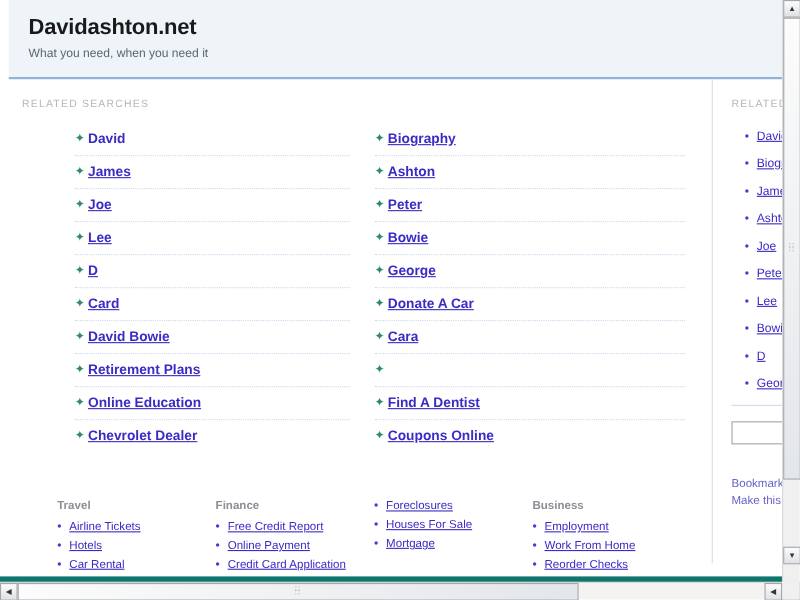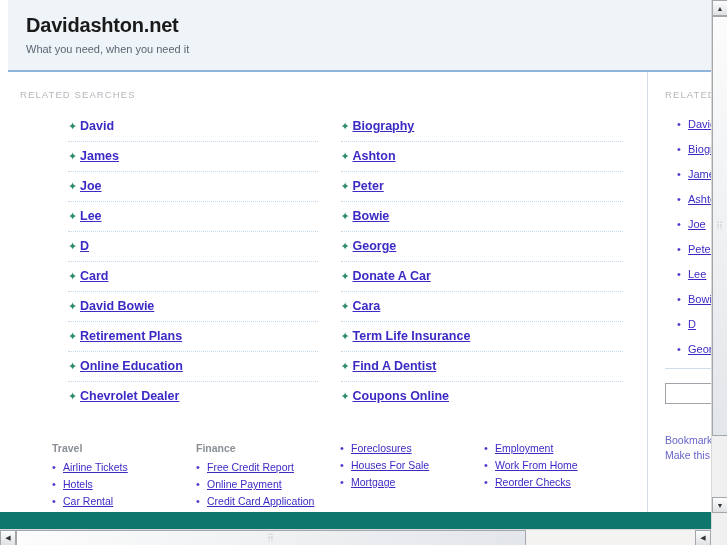--- a/index.html
+++ b/index.html
@@ -105,21 +105,21 @@
     white-space: nowrap;
   }
   .rs-link.nounderline { text-decoration: none; }
 
   
   .cat-wrap { padding-top: 20px; }
   .cat-grid {
     display: flex;
     padding: 11px 0 0 44px;
   }
-  .cat-col { width: 144px; flex: 0 0 auto; }
+  .cat-col { width: 144px; flex: 0 0 auto; margin-top: 12px; }
   .cat-head {
     font-size: 10.5px;
     color: #8a8f95;
     font-weight: bold;
     margin-bottom: 7px;
   }
   .cat-item {
     display: flex;
     align-items: center;
     margin-bottom: 5px;
@@ -328,21 +328,20 @@
               <div class="rs-item">
                 <span class="arrow-bullet">✦</span>
                 <span class="rs-link">Donate A Car</span>
               </div>
               <div class="rs-item">
                 <span class="arrow-bullet">✦</span>
                 <span class="rs-link">Cara</span>
               </div>
               <div class="rs-item">
                 <span class="arrow-bullet">✦</span>
-                <span class="rs-link">Term Life Insurance</span>
               </div>
               <div class="rs-item">
                 <span class="arrow-bullet">✦</span>
                 <span class="rs-link">Find A Dentist</span>
               </div>
               <div class="rs-item">
                 <span class="arrow-bullet">✦</span>
                 <span class="rs-link">Coupons Online</span>
               </div>
             </div>
@@ -388,20 +387,21 @@
                 <div class="cat-item">
                   <span class="dot-bullet">•</span>
                   <span class="cat-link">Houses For Sale</span>
                 </div>
                 <div class="cat-item">
                   <span class="dot-bullet">•</span>
                   <span class="cat-link">Mortgage</span>
                 </div>
               </div>
               <div class="cat-col">
+                <div class="cat-head">Business</div>
                 <div class="cat-item">
                   <span class="dot-bullet">•</span>
                   <span class="cat-link">Employment</span>
                 </div>
                 <div class="cat-item">
                   <span class="dot-bullet">•</span>
                   <span class="cat-link">Work From Home</span>
                 </div>
                 <div class="cat-item">
                   <span class="dot-bullet">•</span>

